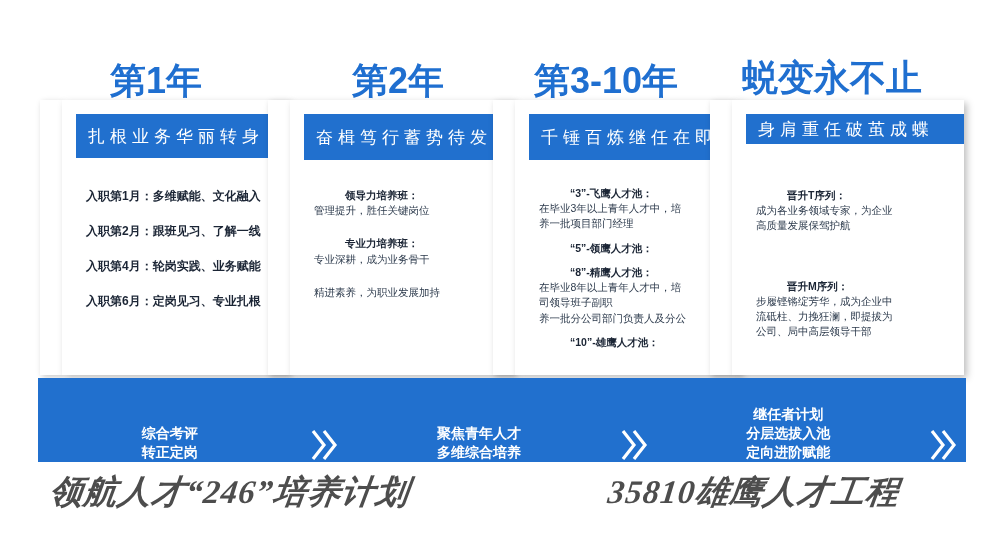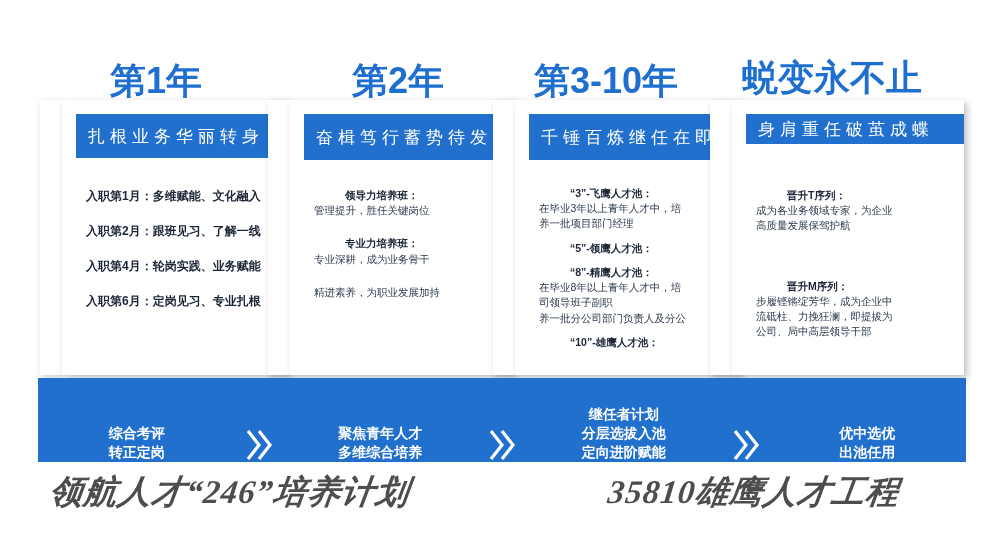--- a/index.html
+++ b/index.html
@@ -283,25 +283,19 @@
       </div>
     </div>
 
     <div class="bar-chev">
       <svg class="chev-svg" width="30" height="34" viewBox="0 0 30 34" aria-hidden="true">
         <path d="M4 3 L15 17 L4 31" fill="none" stroke="#ffffff" stroke-width="3.2"></path>
         <path d="M15 3 L26 17 L15 31" fill="none" stroke="#ffffff" stroke-width="3.2"></path>
       </svg>
     </div>
 
-    <div class="bar-seg">
-      <div>
-        <div>优中选优</div>
-        <div>出池任用</div>
-      </div>
-    </div>
 
   </div>
 
   <div class="footer-text" style="left:50px;top:470px;">领航人才“246”培养计划</div>
   <div class="footer-text" style="left:608px;top:470px;">35810雄鹰人才工程</div>
 
 </div>
 
 </body></html>

